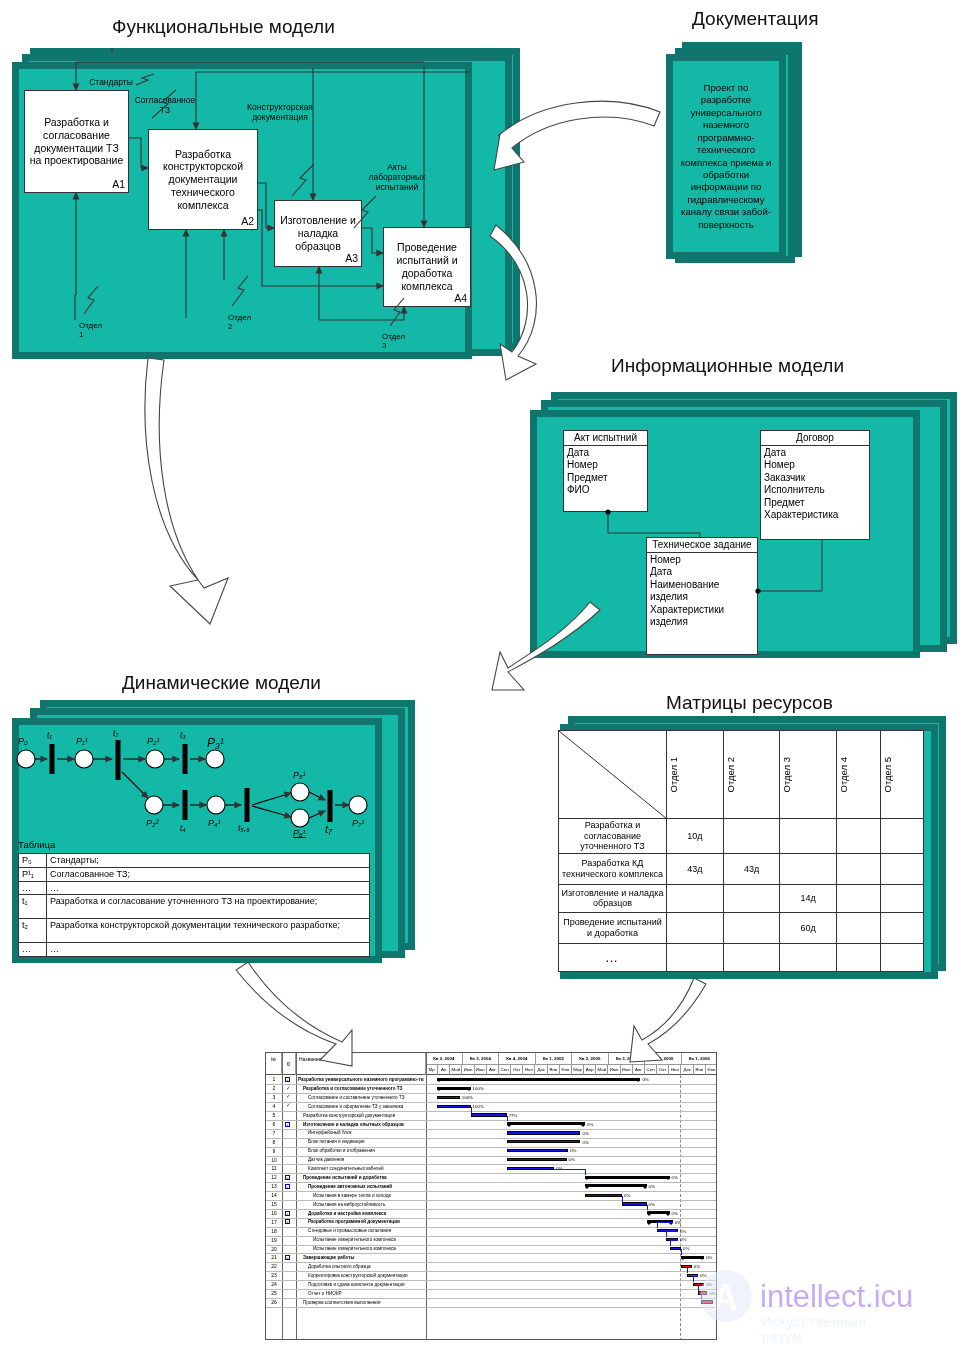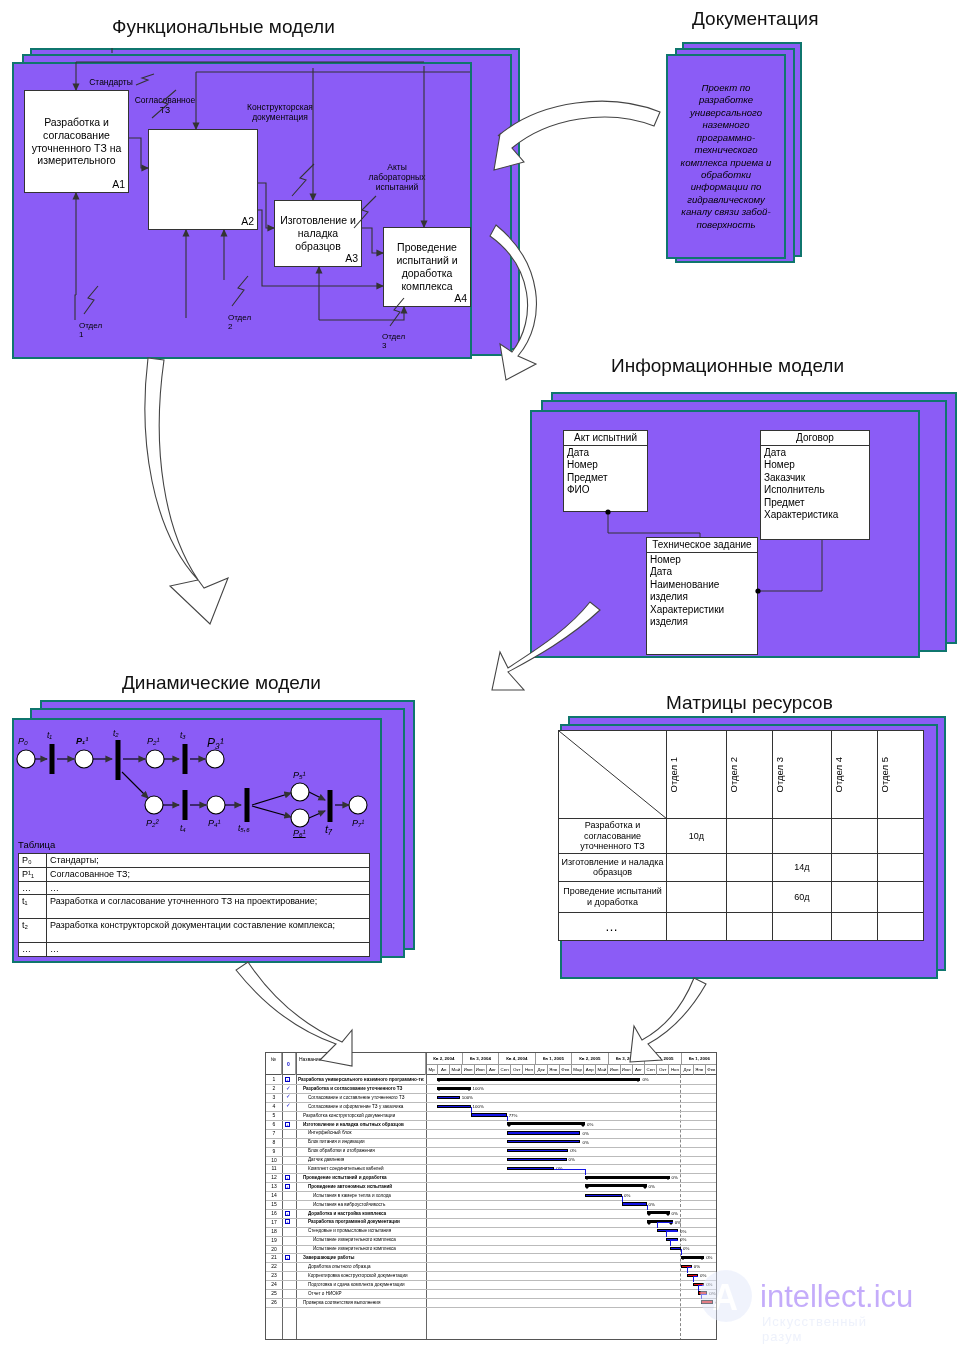--- a/index.html
+++ b/index.html
@@ -4,21 +4,21 @@
 <style>
   * { box-sizing: border-box; }
   html, body { margin:0; padding:0; background:#fff; }
   body { width:976px; height:1348px; position:relative;
          font-family:"Liberation Sans", sans-serif; color:#000; overflow:hidden; }
 
   .sec-title { position:absolute; font-size:19px; color:#111; white-space:nowrap; }
 
   
   .stack { position:absolute; }
-  .stack .sheet { position:absolute; background:#8b5cf6; border:2px solid #0f766e;font-style:italic; }
+  .stack .sheet { position:absolute; background:#14b8a6; border:7px solid #0f766e; }
 
   
   .fm-box { position:absolute; border:1px solid #333; background:#fff;
             display:flex; align-items:center; justify-content:center;
             text-align:center; font-size:10.5px; line-height:1.22; padding:3px 4px; }
   .fm-id { position:absolute; right:3px; bottom:1px; font-size:10.5px; }
   .lbl { position:absolute; font-size:8.5px; text-align:center; line-height:1.15;
          white-space:pre-line; }
   .lbl-s { position:absolute; font-size:8px; }
 
@@ -77,25 +77,26 @@
 <div class="sec-title" style="left:611px; top:355px;">Информационные модели</div>
 <div class="sec-title" style="left:122px; top:672px;">Динамические модели</div>
 <div class="sec-title" style="left:666px; top:692px;">Матрицы ресурсов</div>
 
 <div class="stack">
   <div class="sheet" style="left:30px;  top:48px;  width:490px; height:302px;"></div>
   <div class="sheet" style="left:22px;  top:54px;  width:490px; height:302px;"></div>
   <div class="sheet" style="left:12px;  top:62px;  width:460px; height:297px;"></div>
 
   <div class="fm-box" style="left:24px; top:90px; width:105px; height:103px;">
-    <span>Разработка и согласование уточненного ТЗ на измерительного</span>
+    <span>Разработка и согласование документации ТЗ на проектирование</span>
     <span class="fm-id">A1</span>
   </div>
 
   <div class="fm-box" style="left:148px; top:129px; width:110px; height:101px;">
+    <span>Разработка конструкторской документации технического комплекса</span>
     <span class="fm-id">A2</span>
   </div>
 
   <div class="fm-box" style="left:274px; top:200px; width:88px; height:67px;">
     <span>Изготовление и наладка образцов</span>
     <span class="fm-id">A3</span>
   </div>
 
   <div class="fm-box" style="left:383px; top:227px; width:88px; height:80px;">
     <span>Проведение испытаний и доработка комплекса</span>
@@ -182,21 +183,21 @@
     <tr>
       <td class="pt-k">…</td>
       <td>…</td>
     </tr>
     <tr>
       <td class="pt-k">t₁</td>
       <td style="height:24px;">Разработка и согласование уточненного ТЗ на проектирование;</td>
     </tr>
     <tr>
       <td class="pt-k">t₂</td>
-      <td style="height:24px;">Разработка конструкторской документации составление комплекса;</td>
+      <td style="height:24px;">Разработка конструкторской документации технического разработке;</td>
     </tr>
     <tr>
       <td class="pt-k">…</td>
       <td>…</td>
     </tr>
   </tbody>
     </table>
 </div>
 
 <div class="stack">
@@ -224,20 +225,28 @@
             <div class="vhead">Отдел 4</div>
           </th>
       <th>
             <div class="vhead">Отдел 5</div>
           </th>
     </tr>
     <tr>
       <td class="rm-rowhead" style="height:31px;">Разработка и согласование уточненного ТЗ</td>
       <td>10д</td>
       <td></td>
+      <td></td>
+      <td></td>
+      <td></td>
+    </tr>
+    <tr>
+      <td class="rm-rowhead" style="height:31px;">Разработка КД технического комплекса</td>
+      <td>43д</td>
+      <td>43д</td>
       <td></td>
       <td></td>
       <td></td>
     </tr>
     <tr>
       <td class="rm-rowhead" style="height:28px;">Изготовление и наладка образцов</td>
       <td></td>
       <td></td>
       <td>14д</td>
       <td></td>
@@ -602,21 +611,21 @@
       <path d="M252,806 L291,817"></path>
       <path d="M309,792 L325,800"></path>
       <path d="M309,818 L325,811"></path>
       <path d="M335,805 L349,805"></path>
     </g>
   </g>
 </svg>
 
 <div>
   <span style="position:absolute;left:18px;top:736px;font-size:9px;font-style:italic;">P₀</span>
-  <span style="position:absolute;left:76px;top:736px;font-size:9px;font-style:italic;font-weight:bold;">P₁¹</span>
+  <span style="position:absolute;left:76px;top:736px;font-size:9px;font-style:italic;">P₁¹</span>
   <span style="position:absolute;left:147px;top:736px;font-size:9px;font-style:italic;">P₂¹</span>
   <span style="position:absolute;left:207px;top:736px;font-size:12px;font-style:italic;">P₃¹</span>
   <span style="position:absolute;left:146px;top:818px;font-size:9px;font-style:italic;">P₂²</span>
   <span style="position:absolute;left:208px;top:818px;font-size:9px;font-style:italic;">P₄¹</span>
   <span style="position:absolute;left:293px;top:770px;font-size:9px;font-style:italic;">P₅¹</span>
   <span style="position:absolute;left:293px;top:828px;font-size:9px;font-style:italic;text-decoration:underline;">P₆¹</span>
   <span style="position:absolute;left:352px;top:818px;font-size:9px;font-style:italic;">P₇¹</span>
 </div>
 <div>
   <span style="position:absolute;left:47px;top:730px;font-size:8.5px;font-style:italic;">t₁</span>

